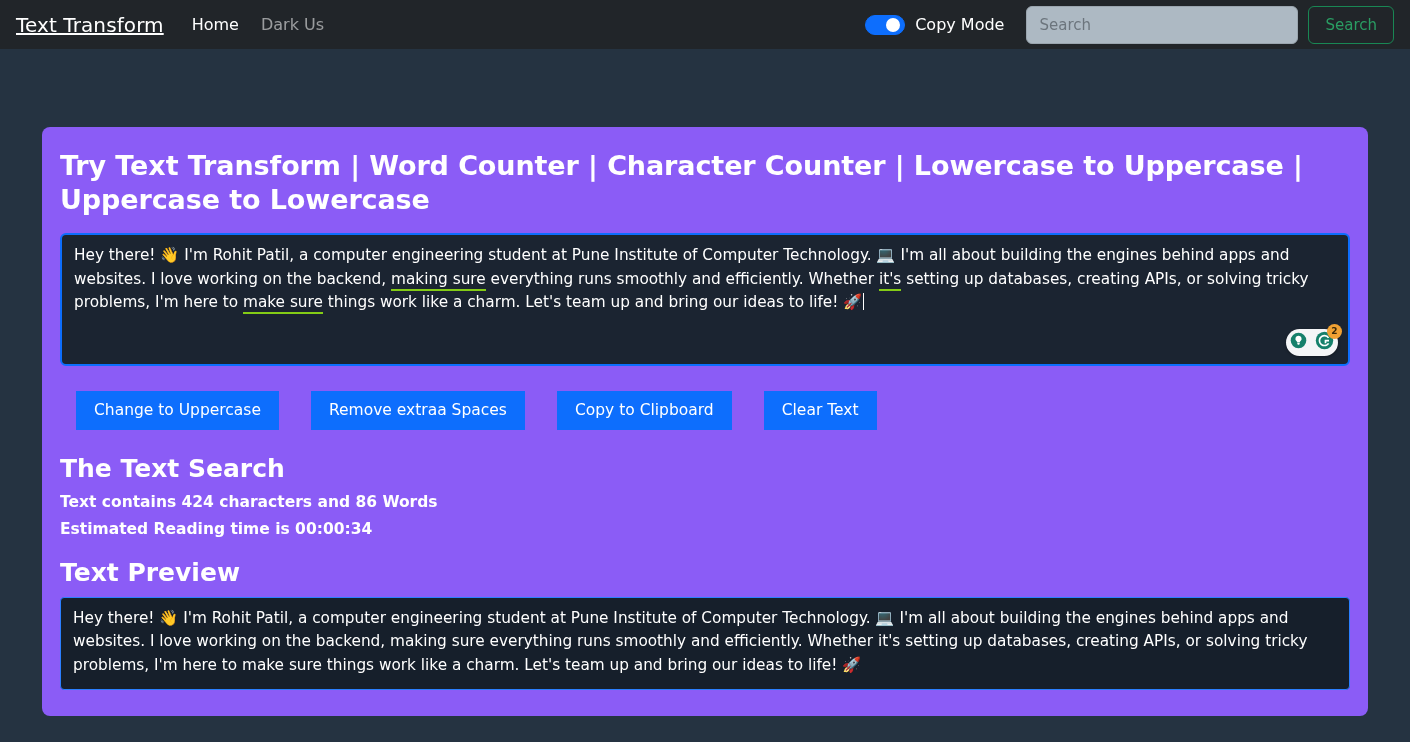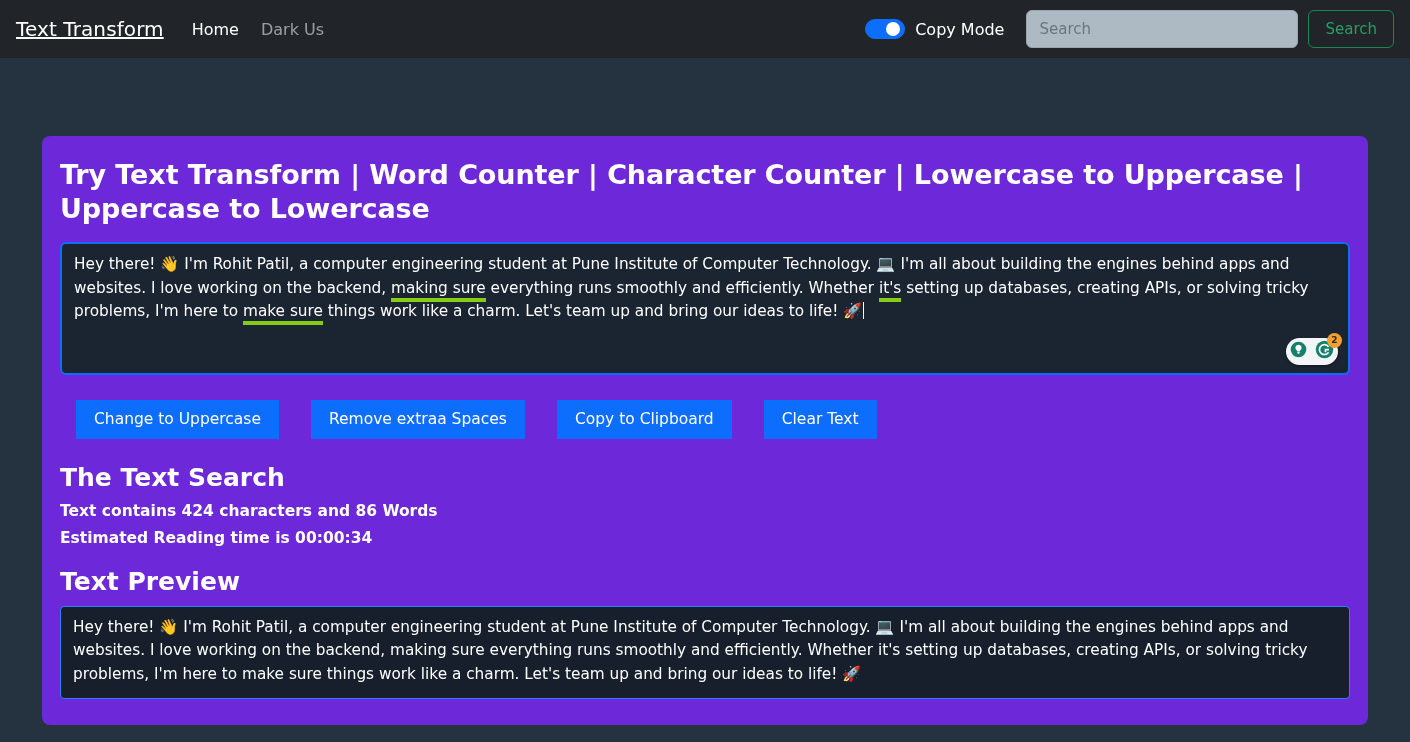--- a/index.html
+++ b/index.html
@@ -9,21 +9,21 @@
     overflow: hidden;
   }
   body {
     background: #253341;
     font-family: "DejaVu Sans", "Liberation Sans", sans-serif;
     color: #ffffff;
   }
 
   
   .navbar {
-    height: 58px;
+    height: 49px;
     background: #212529;
     display: flex;
     align-items: center;
     padding: 0 16px 0 16px;
     position: relative;
   }
   .brand {
     font-size: 20px;
     color: #ffffff;
     letter-spacing: .1px;
@@ -91,21 +91,21 @@
     border-radius: 6px;
     color: #2a9d63;
     font-size: 15px;
     font-family: "DejaVu Sans", "Liberation Sans", sans-serif;
     cursor: pointer;
   }
 
   
   .page { padding: 78px 42px 0 42px; }
   .card {
-    background: #6d28d9;
+    background: #8b5cf6;
     border-radius: 8px;
     padding: 22px 18px 26px 18px;
   }
   .card-title {
     font-size: 27px;
     font-weight: bold;
     line-height: 1.26;
     margin: 0 0 16px 0;
     color: #ffffff;
     letter-spacing: -.1px;
@@ -122,21 +122,21 @@
     padding: 9px 12px;
     font-size: 15.3px;
     line-height: 23.5px;
     color: #ffffff;
     font-family: "DejaVu Sans", "Liberation Sans", sans-serif;
     overflow: hidden;
     position: relative;
   }
   .gw {
     
-    border-bottom: 4px solid #84cc16;
+    border-bottom: 2px solid #84cc16;
     padding-bottom: 1px;
   }
   .caret {
     display: inline-block;
     width: 1px;
     height: 17px;
     background: #ffffff;
     vertical-align: -3px;
     margin-left: 1px;
   }

